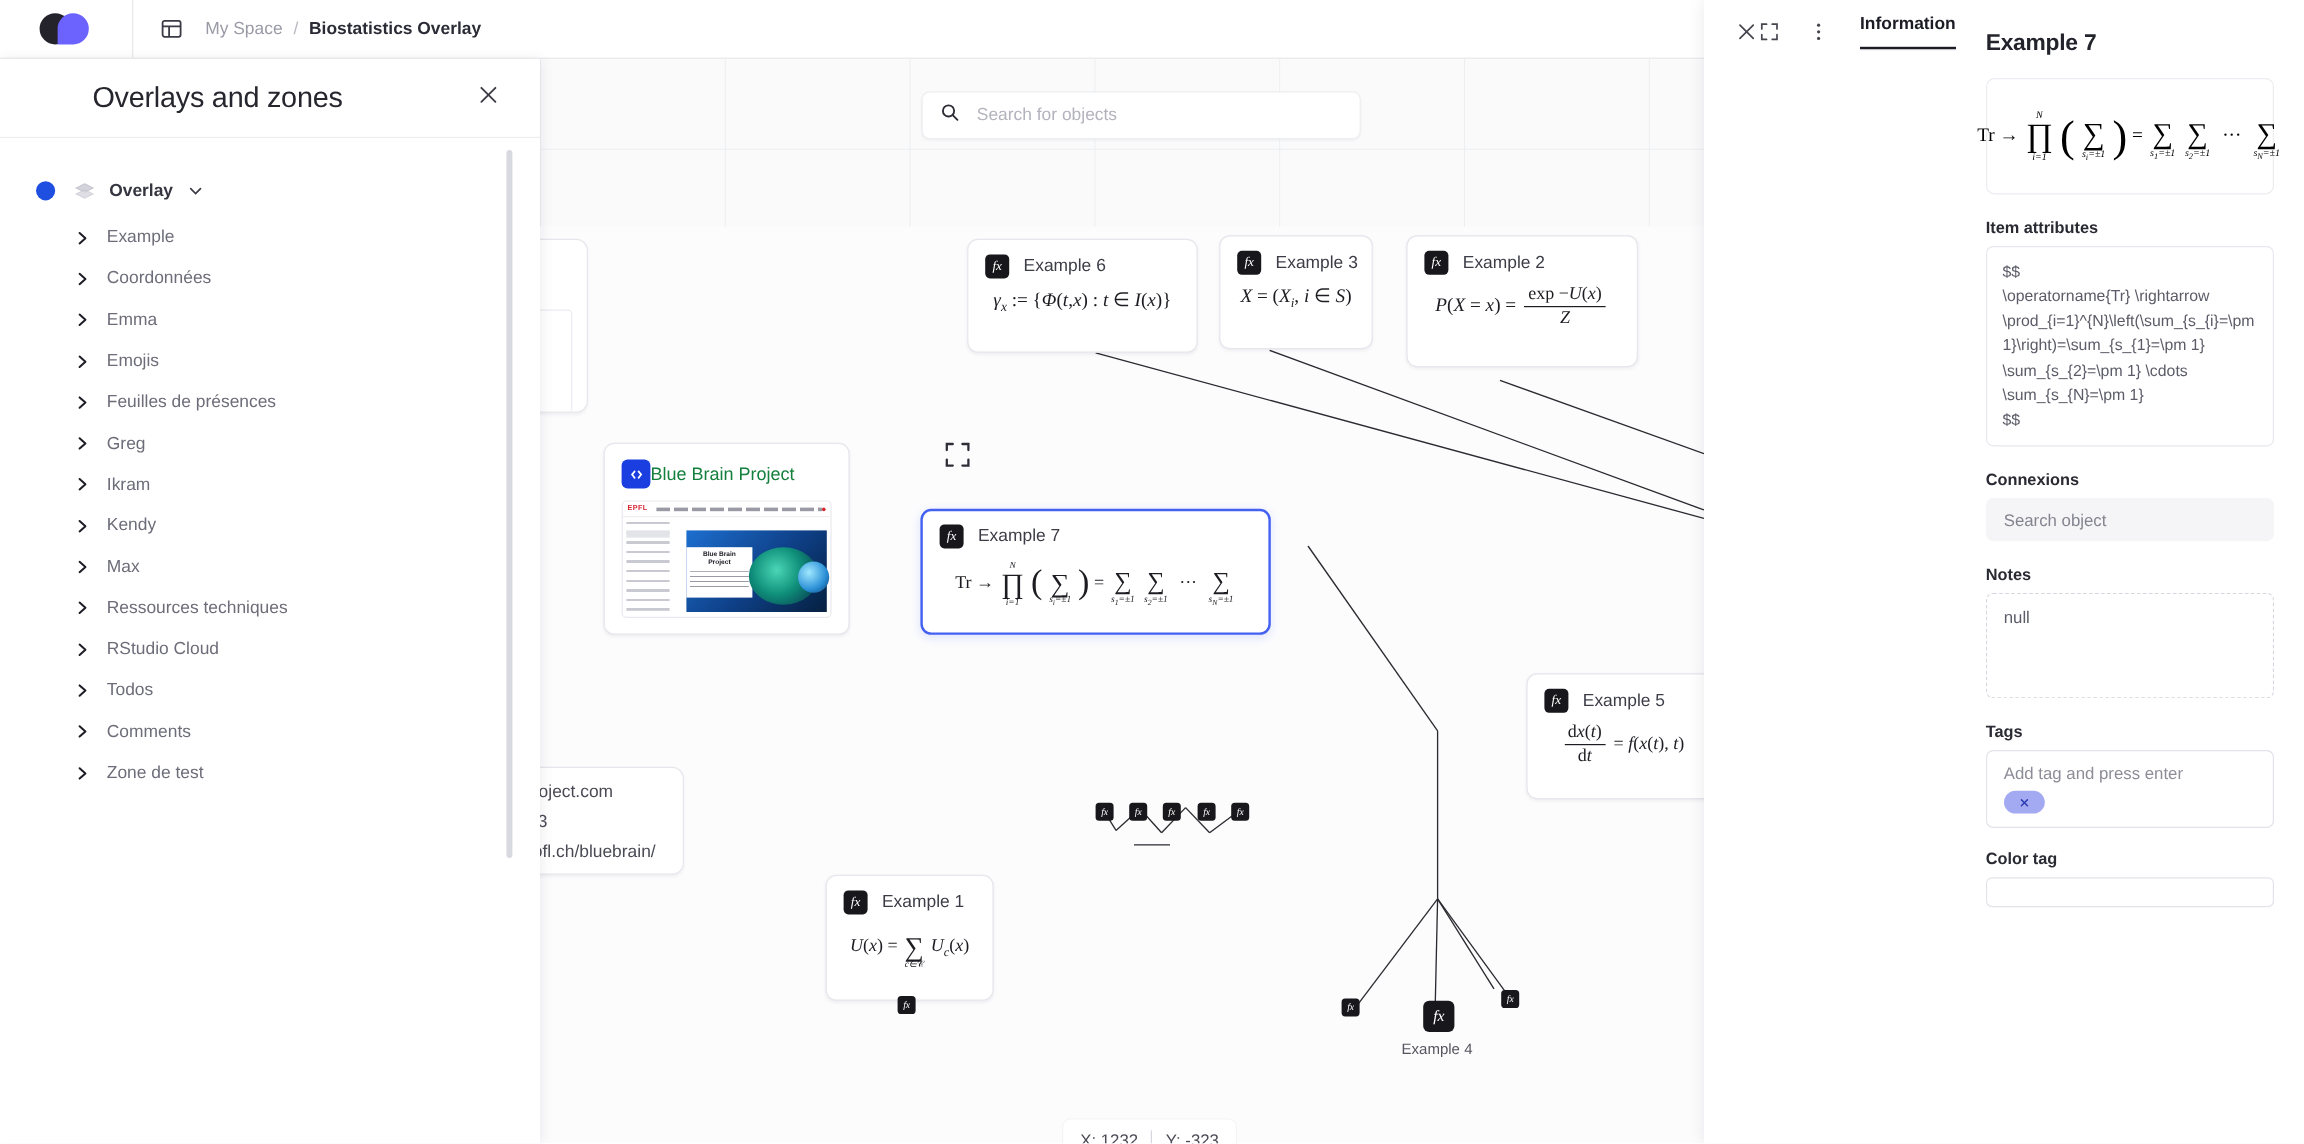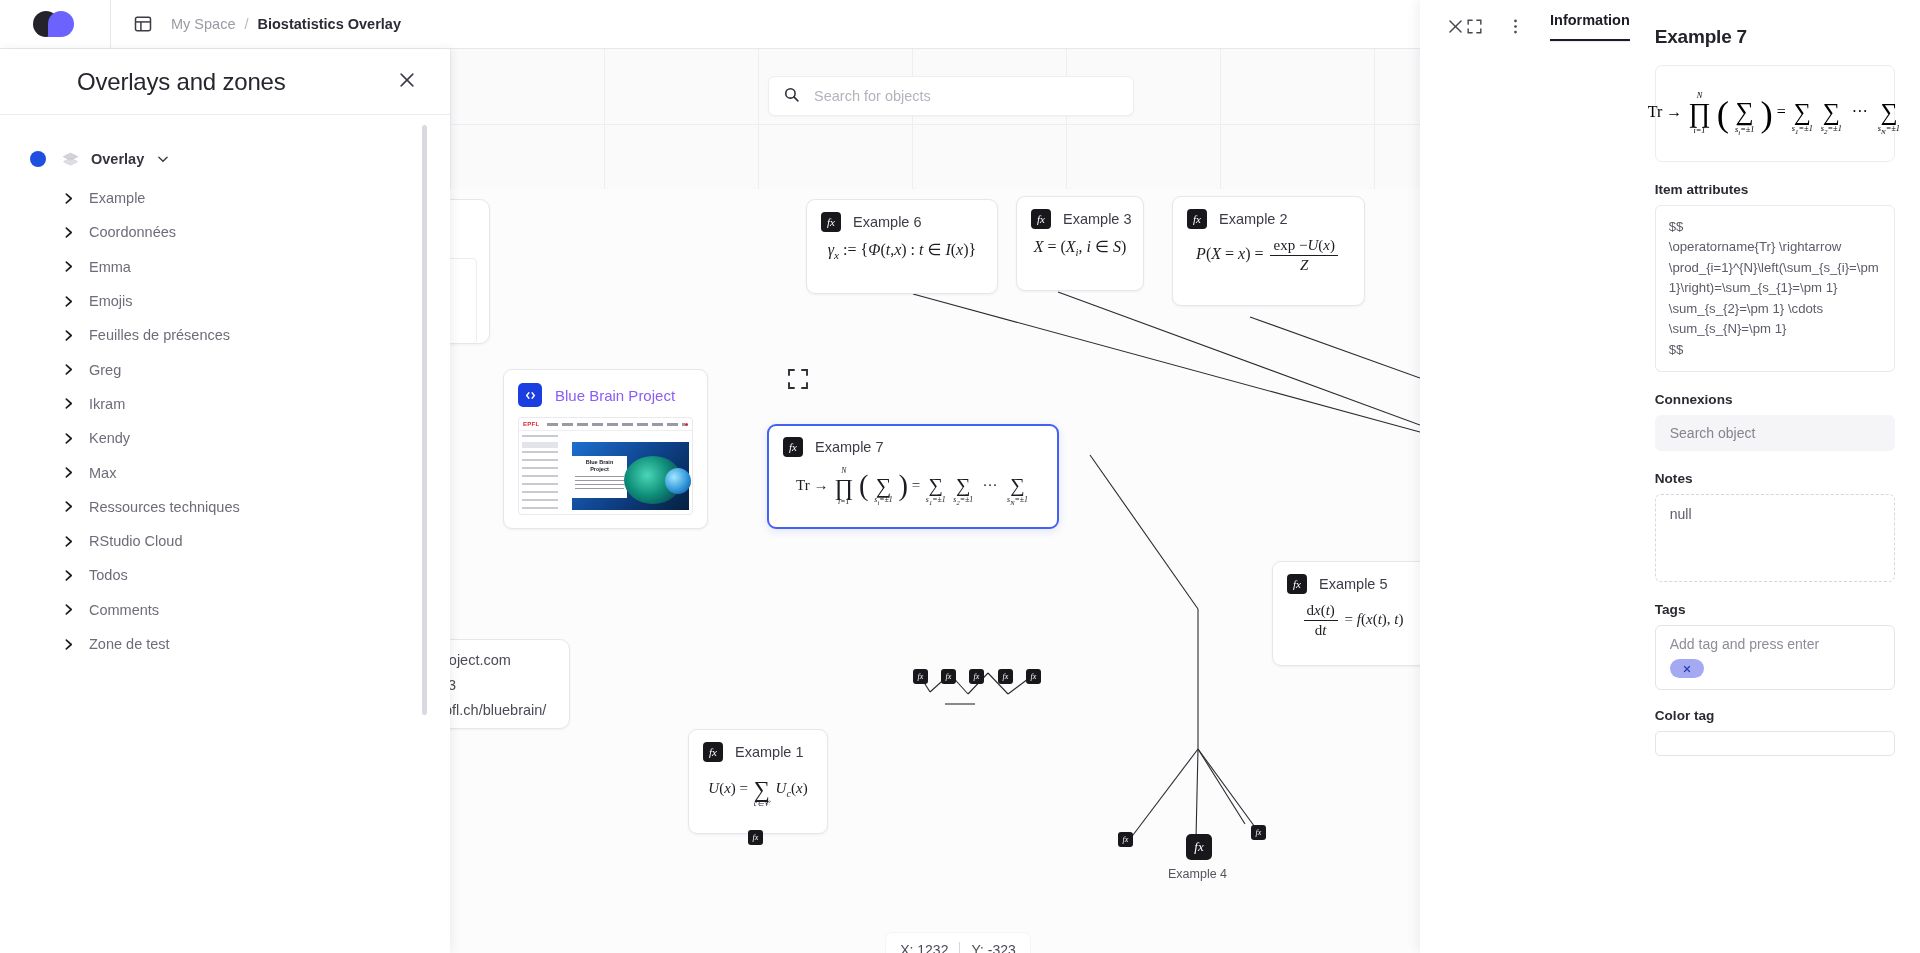--- a/index.html
+++ b/index.html
@@ -110,21 +110,21 @@
     position: absolute; background: #fff; border: 1px solid #e6e6ec; border-radius: 10px;
     box-shadow: 0 1px 3px rgba(25,25,50,.05); z-index: 10; overflow: hidden;
   }
 
   
   .bm-head { display:flex; align-items:center; padding: 13px 14px 10px 14px; }
   .bm-ico {
     width: 24px; height: 24px; border-radius: 5px; background: #1a3ee0; color:#fff;
     display:flex; align-items:center; justify-content:center; flex:none; font-size: 12px;
   }
-  .bm-title { margin-left: 13px; font-size: 15px; color: #8b5cf6; font-weight: 500;}
+  .bm-title { font-size: 15px; color: #15803d; font-weight: 500;}
   .bm-thumb { margin: 0 14px 14px 14px; border:1px solid #e9e9ef; border-radius: 4px; overflow:hidden; background:#fff; }
 
   
   .leftpanel {
     position: absolute; top: 49px; left: 0; width: 450px; height: 904px;
     background: #fff; box-shadow: 2px 0 10px rgba(20,20,45,.07); z-index: 50;
     display: flex; flex-direction: column;
   }
   .lp-head {
     height: 66px; display: flex; align-items: center; justify-content: space-between;

